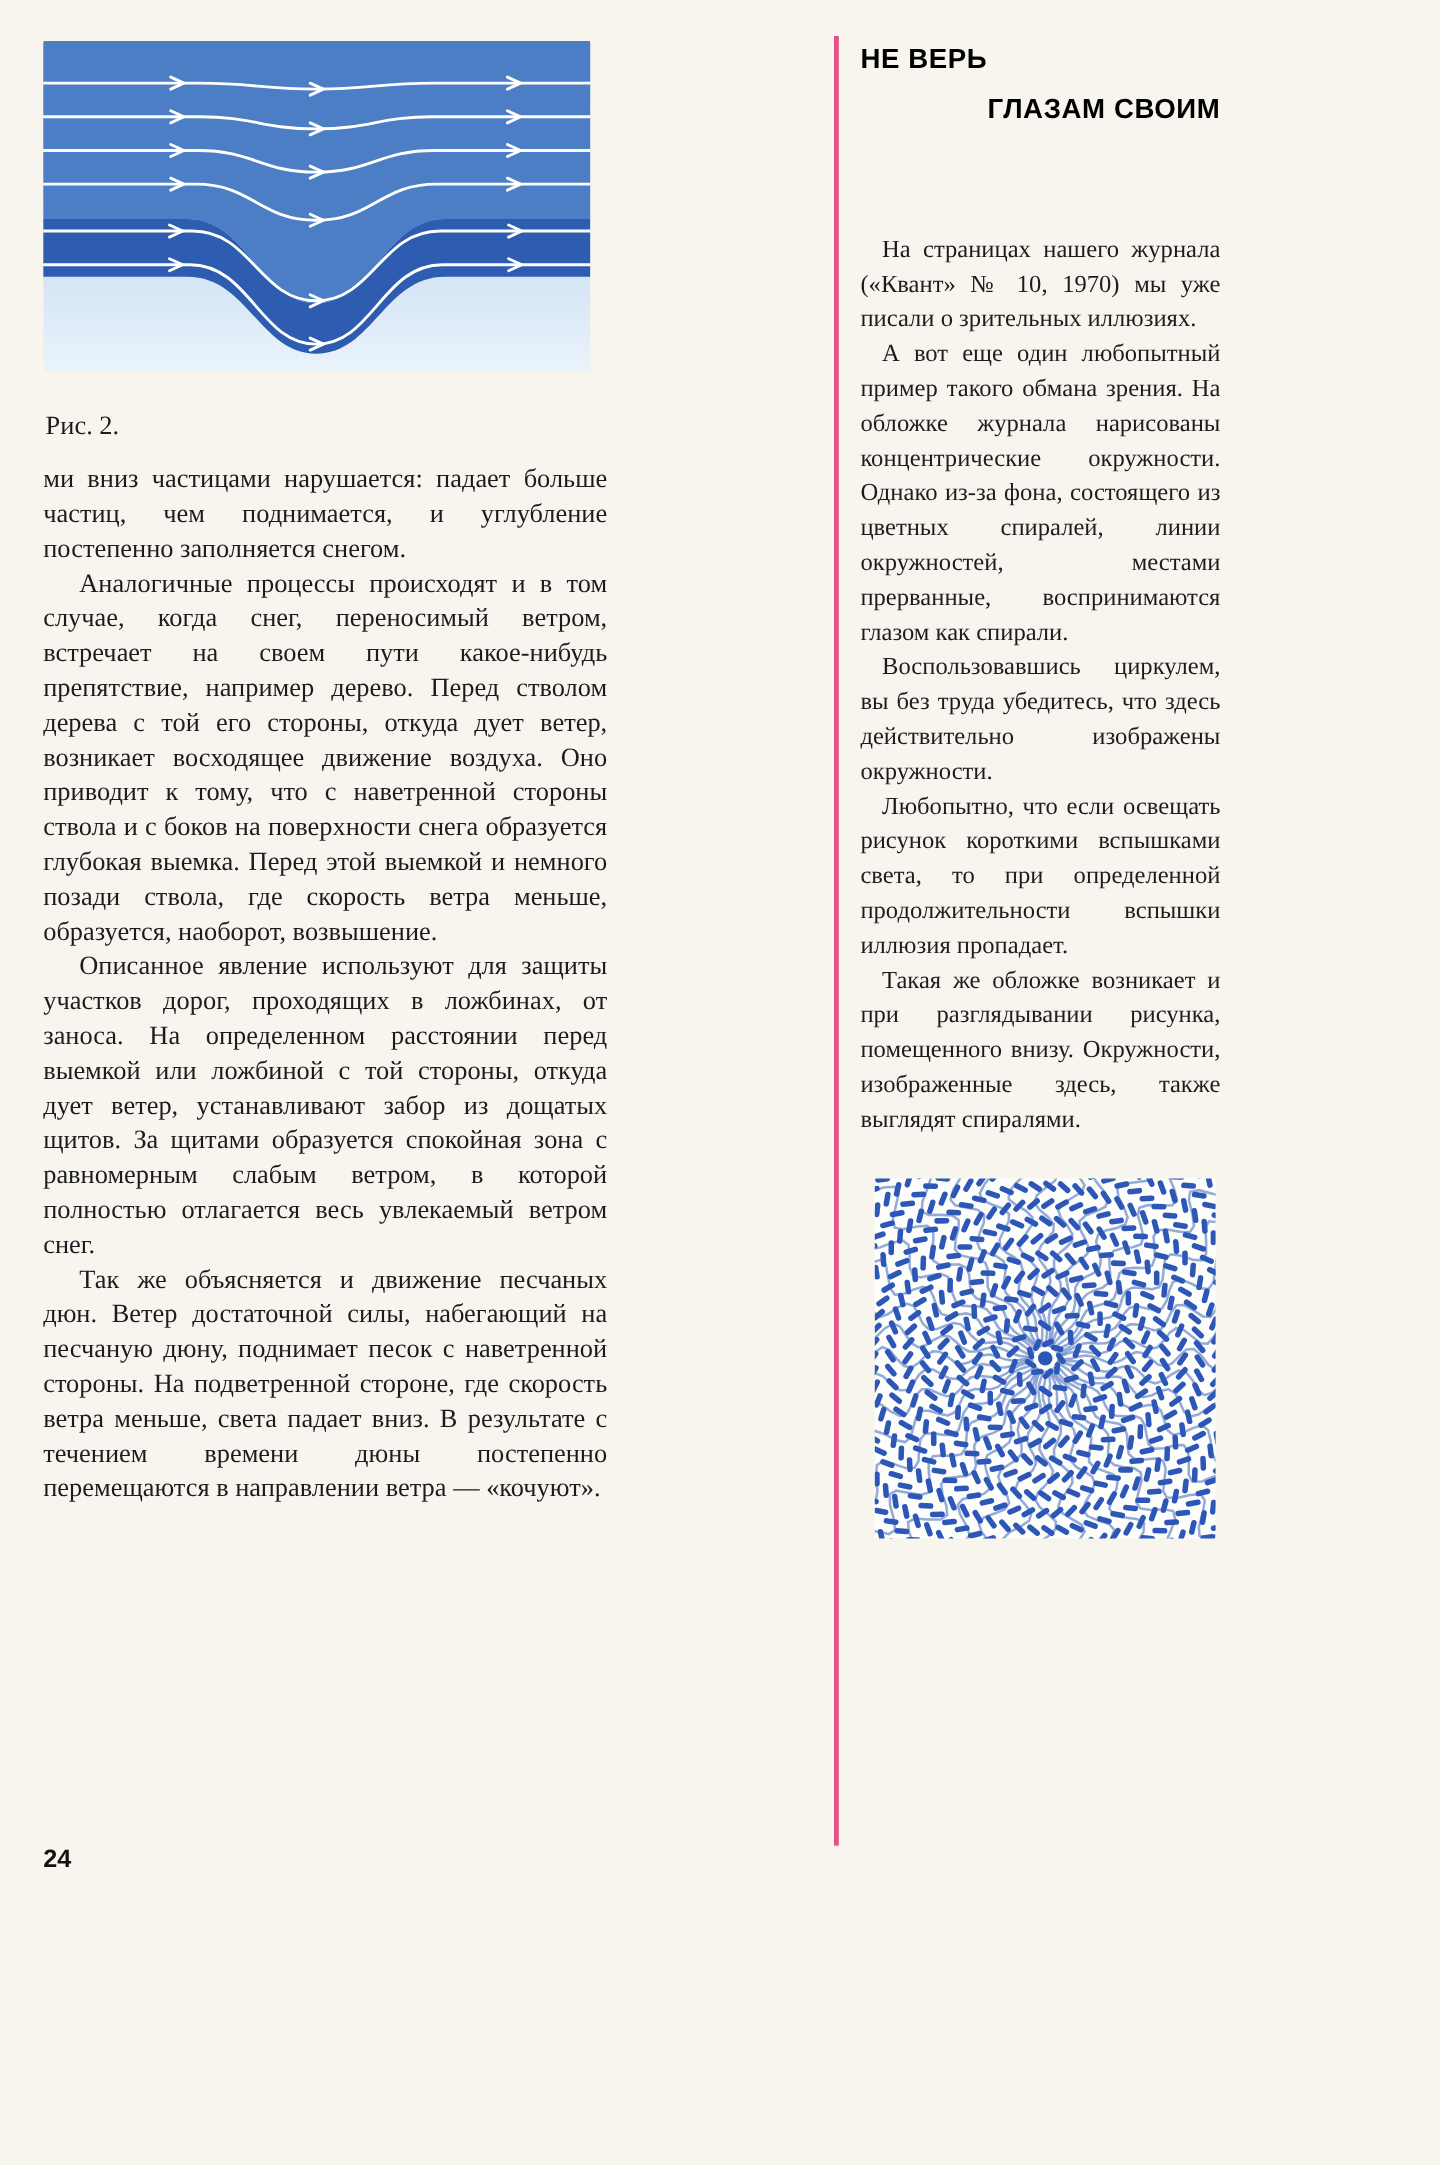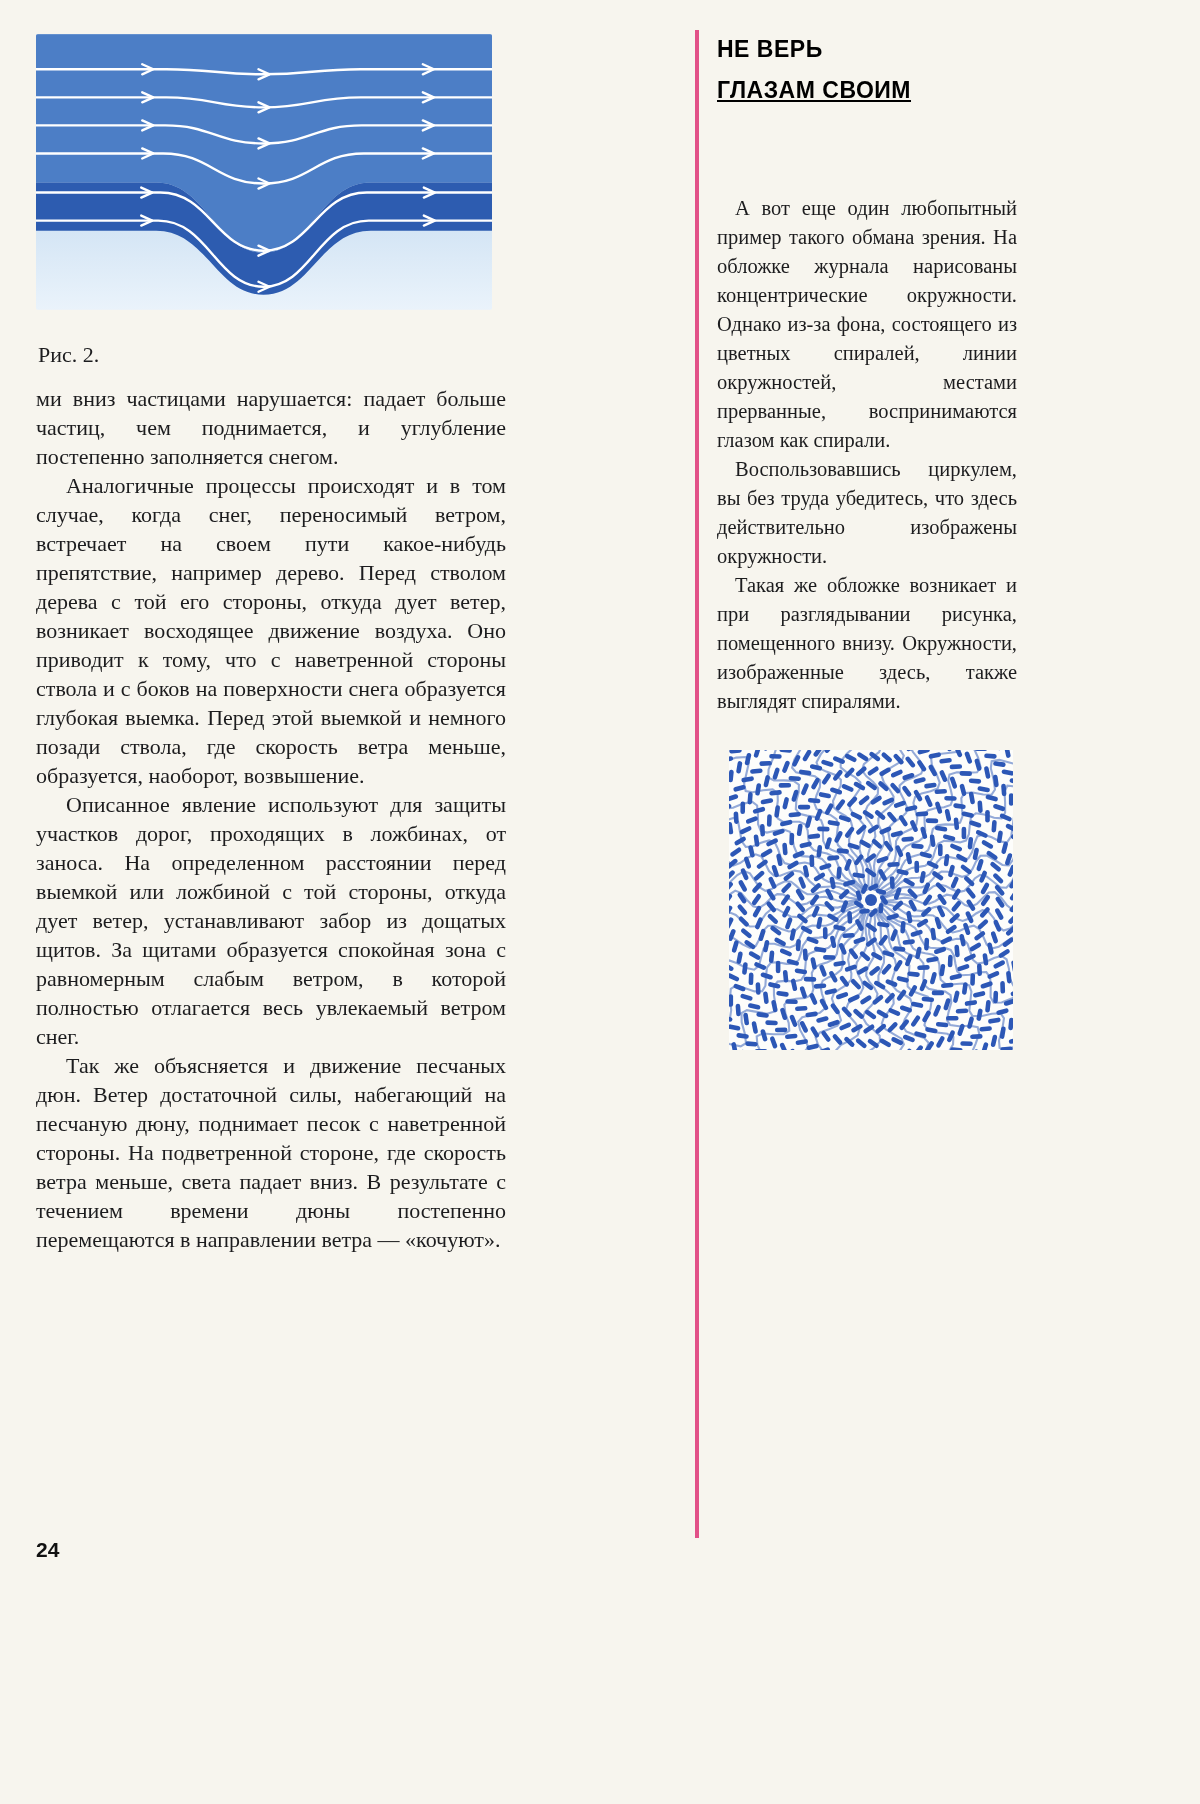--- a/index.html
+++ b/index.html
@@ -39,21 +39,21 @@
   }
 
   .right-col {
     position:absolute; left:717px; top:36px; width:300px;
   }
   .title {
     font-family:"Liberation Sans", sans-serif;
     font-weight:bold; font-size:23px; letter-spacing:0.5px;
     color:#000000;
   }
-  .title .l2 { margin-top:14px;text-decoration:underline; }
+  .title .l2 { text-align:right; margin-top:14px; }
 
   .right-text {
     margin-top:90px;
     font-size:20.5px; line-height:29px;
     text-align:justify;
   }
   .right-text p { text-indent:18px; }
 
   .fig2 {
     margin-top:34px; margin-left:12px;
@@ -123,22 +123,24 @@
   </div>
 
   <div class="rule" style="background: rgb(226, 81, 136);"></div>
 
   <div class="right-col">
     <div class="title">
       <div class="l1">НЕ ВЕРЬ</div>
       <div class="l2">ГЛАЗАМ СВОИМ</div>
     </div>
     <div class="right-text">
+      <p>На страницах нашего журнала («Квант» № 10, 1970) мы уже писали о зрительных иллюзиях.</p>
       <p>А вот еще один любопытный пример такого обмана зрения. На обложке журнала нарисованы концентрические окружности. Однако из-за фона, состоящего из цветных спиралей, линии окружностей, местами прерванные, воспринимаются глазом как спирали.</p>
       <p>Воспользовавшись циркулем, вы без труда убедитесь, что здесь действительно изображены окружности.</p>
+      <p>Любопытно, что если освещать рисунок короткими вспышками света, то при определенной продолжительности вспышки иллюзия пропадает.</p>
       <p>Такая же обложке возникает и при разглядывании рисунка, помещенного внизу. Окружности, изображенные здесь, также выглядят спиралями.</p>
     </div>
     <figure class="fig2">
       <svg id="spiral-svg" viewBox="0 0 284 300" role="img">
           <path d="M152.0,150.7 L158.0,150.8 L164.0,150.0 L170.0,148.5 L175.9,147.6 L182.0,148.5 L188.0,150.9 L193.9,153.3 L199.9,153.7 L206.0,151.2 L211.9,147.3 L217.8,144.7 L223.9,145.7 L230.0,150.0 L235.9,155.0 L241.8,156.9 L247.9,154.0 L254.0,147.7 L259.8,142.5 L265.8,142.1 L272.0,147.5 L277.9,155.2 L283.7,159.8 L289.8,157.8 L296.0,149.9 L301.8,141.5 L307.6,138.5 L313.9,143.6 L320.0,153.6 L325.6,161.8 L331.6,162.0 L338.0,153.7 L343.9,142.2 L349.5,135.6" fill="none" stroke="#2c57b6" stroke-width="2.1" opacity="0.5"></path>
           <path d="M151.8,152.0 L157.8,152.3 L163.9,152.2 L169.9,152.5 L175.7,154.3 L181.3,157.4 L186.8,160.2 L192.8,161.1 L199.2,159.6 L205.6,157.1 L211.7,156.1 L217.5,158.5 L222.9,163.7 L228.0,168.9 L233.6,170.9 L240.3,168.5 L247.1,163.5 L253.5,160.0 L259.4,161.6 L264.7,168.2 L269.3,176.3 L274.5,180.6 L281.1,178.6 L288.4,171.6 L295.3,165.0 L301.4,164.4 L306.6,171.3 L311.0,181.9 L315.5,189.6 L321.7,189.4 L329.4,181.4 L336.8,171.6 L343.2,167.6 L348.7,173.2" fill="none" stroke="#2c57b6" stroke-width="2.1" opacity="0.5"></path>
           <path d="M151.6,152.9 L157.5,154.0 L163.3,155.5 L168.8,158.1 L173.9,161.7 L179.1,165.0 L184.9,166.5 L191.5,166.1 L198.0,165.0 L204.1,165.5 L209.3,169.1 L213.8,174.9 L218.2,180.3 L223.8,182.4 L230.8,180.8 L238.2,177.2 L244.8,175.7 L250.2,179.0 L254.2,186.5 L257.7,194.5 L262.6,198.6 L269.7,196.8 L277.9,191.1 L285.4,186.6 L291.2,188.2 L295.1,196.5 L297.8,207.3 L301.5,214.4 L308.2,213.8 L317.0,206.7 L325.6,199.0 L332.1,197.5 L336.3,205.3 L338.5,218.3" fill="none" stroke="#2c57b6" stroke-width="2.1" opacity="0.5"></path>
           <path d="M151.2,153.9 L156.7,156.4 L161.7,159.8 L166.3,163.8 L171.1,167.5 L176.8,169.8 L183.2,170.5 L189.6,170.8 L195.3,172.8 L199.8,177.4 L203.4,183.6 L207.2,189.0 L212.8,191.4 L220.0,190.7 L227.6,188.8 L234.1,189.1 L238.5,193.8 L241.3,201.9 L243.8,209.7 L248.5,213.6 L256.1,212.3 L265.0,208.1 L272.6,205.8 L277.6,209.4 L279.9,218.6 L281.0,229.2 L284.3,235.5 L291.6,234.9 L301.5,229.1 L310.6,223.7 L316.7,224.7 L319.1,234.0 L319.2,247.0 L320.5,256.7" fill="none" stroke="#2c57b6" stroke-width="2.1" opacity="0.5"></path>
           <path d="M150.4,155.4 L154.9,159.4 L159.1,163.9 L163.5,168.0 L168.7,171.0 L174.8,172.9 L180.9,174.6 L185.9,177.8 L189.6,183.2 L192.3,189.6 L195.6,195.0 L201.1,197.8 L208.4,198.2 L215.8,197.9 L221.7,199.9 L225.0,205.7 L226.5,214.0 L228.2,221.5 L232.9,225.3 L240.9,224.8 L250.0,222.3 L257.3,222.1 L261.1,227.3 L261.7,237.1 L261.6,247.0 L264.6,252.8 L272.6,252.5 L283.2,248.2 L292.4,245.2 L297.4,248.5 L297.8,258.8 L296.0,271.2 L296.8,279.8 L303.7,280.9" fill="none" stroke="#2c57b6" stroke-width="2.1" opacity="0.5"></path>
           <path d="M149.0,157.1 L152.6,162.0 L156.5,166.6 L161.2,170.4 L166.7,173.3 L172.1,176.3 L176.4,180.6 L179.1,186.4 L181.1,192.9 L184.0,198.3 L189.2,201.7 L196.3,203.2 L203.3,204.5 L208.3,207.9 L210.3,214.5 L210.6,222.8 L211.7,229.8 L216.4,233.7 L224.7,234.2 L233.6,233.5 L240.1,235.3 L242.4,241.7 L241.3,251.5 L240.3,260.7 L243.4,265.9 L251.9,266.3 L262.8,263.8 L271.5,263.2 L275.0,268.3 L273.3,278.9 L270.0,290.5 L270.6,297.9 L278.2,299.1 L290.7,295.5" fill="none" stroke="#2c57b6" stroke-width="2.1" opacity="0.5"></path>

